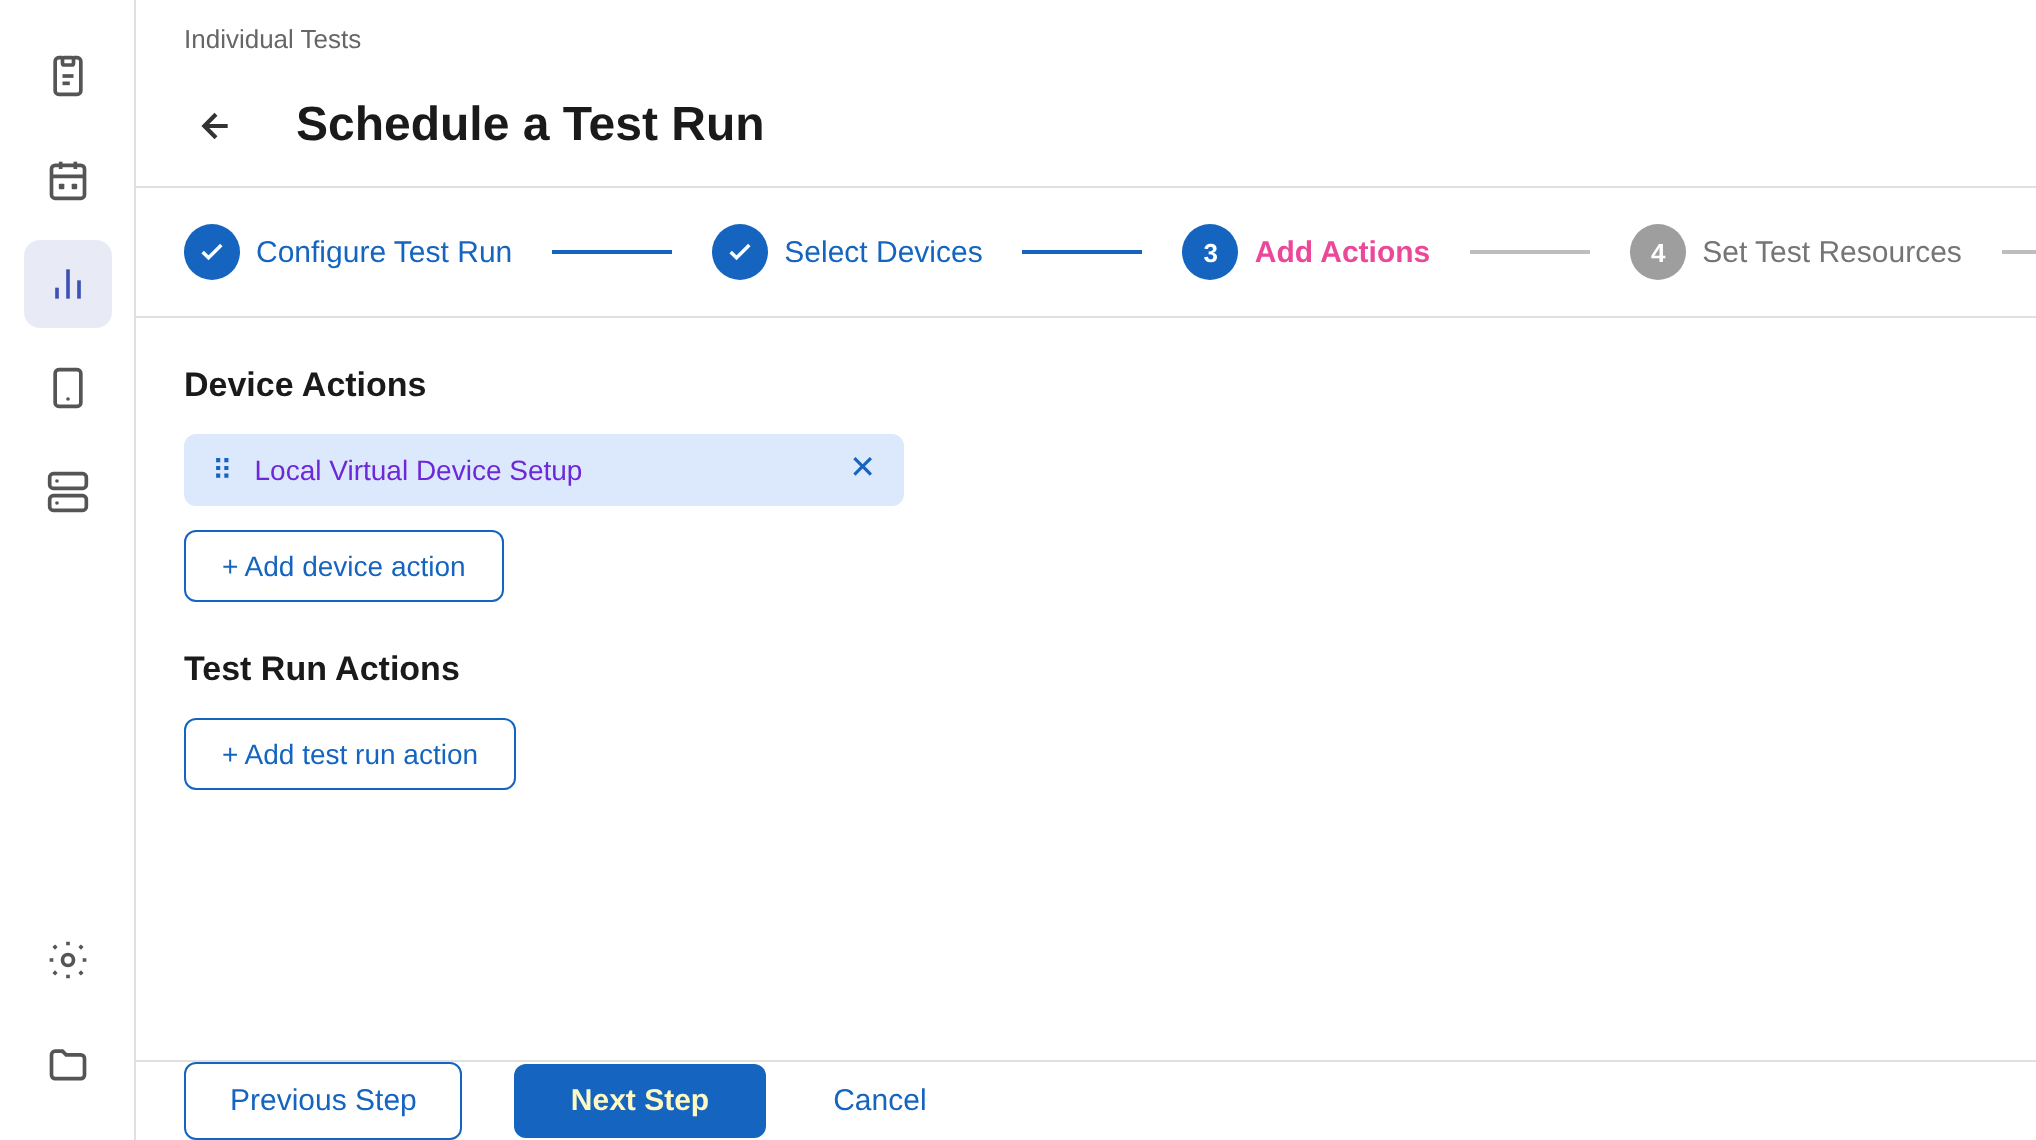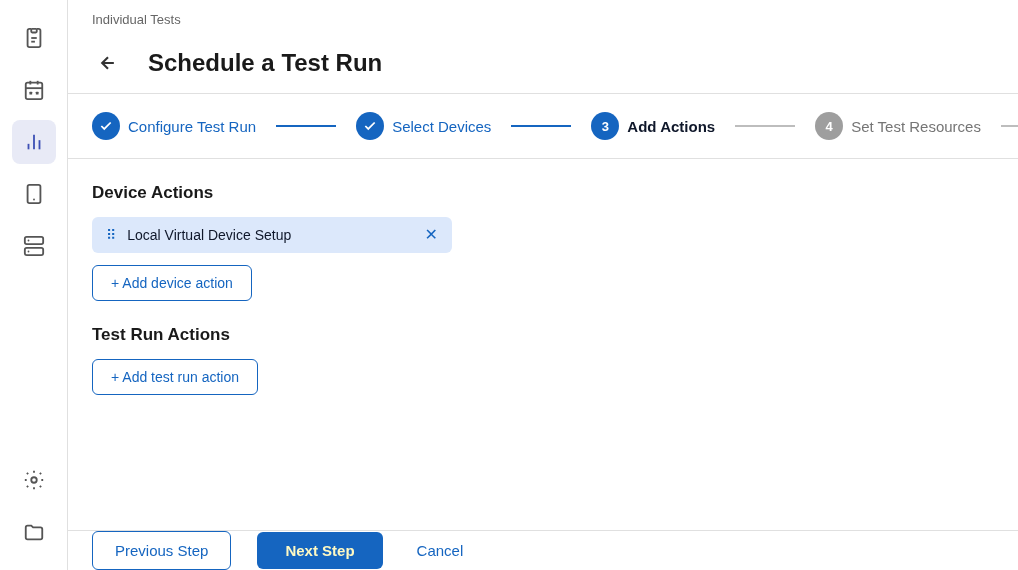--- a/index.html
+++ b/index.html
@@ -99,21 +99,21 @@
       flex-shrink: 0;
     }
     .step-circle.done { background: #1565c0; color: #fff; }
     .step-circle.active { background: #1565c0; color: #fff; }
     .step-circle.inactive { background: #9e9e9e; color: #fff; }
     .step-label {
       font-size: 15px;
       font-weight: 500;
       white-space: nowrap;
     }
-    .step-label.active { color: #0f172a; font-weight: 700; }
+    .step-label.active { color: #ec4899; font-weight: 700; }
     .step-label.done { color: #1565c0; }
     .step-label.inactive { color: #757575; }
     .step-connector {
       width: 60px;
       height: 2px;
       background: #1565c0;
       margin: 0 8px;
       flex-shrink: 0;
     }
     .step-connector.inactive {
@@ -147,21 +147,21 @@
     }
     .drag-handle {
       color: #1565c0;
       font-size: 14px;
       cursor: grab;
       letter-spacing: 1px;
     }
     .chip-label {
       flex: 1;
       font-size: 14px;
-      color: #0f172a;
+      color: #6d28d9;
       font-weight: 500;
     }
     .chip-close {
       color: #1565c0;
       cursor: pointer;
       font-size: 16px;
       line-height: 1;
     }
 
     

